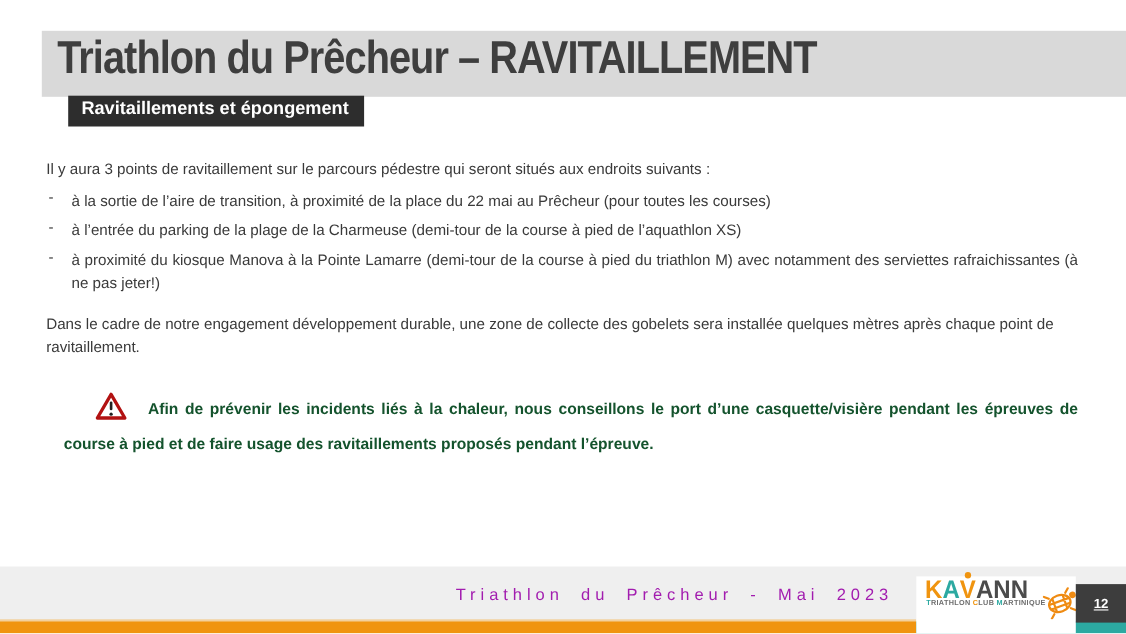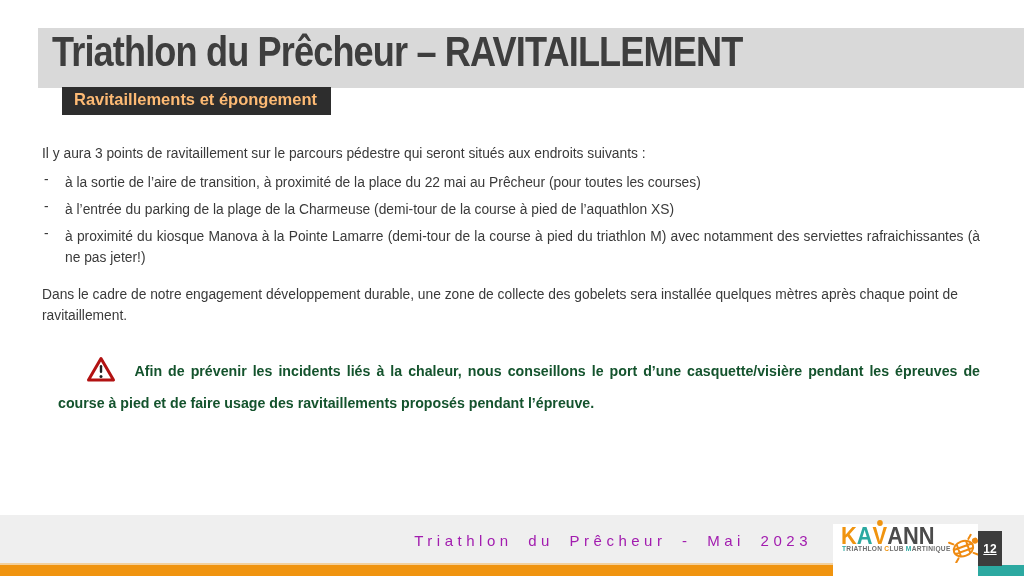--- a/index.html
+++ b/index.html
@@ -12,21 +12,21 @@
   .title-band {
     position:absolute; top:28px; left:38px; right:0; height:60px;
     background:#d9d9d9; display:flex; align-items:flex-start;
   }
   .slide-title {
     margin:0 0 0 14px; font-size:42px; font-weight:700; color:#3e3e3e;
     letter-spacing:-1px; white-space:nowrap;
     transform:scaleX(.86); transform-origin:left center;
   }
   .badge {
-    position:absolute; top:87px; left:62px; background:#2d2d2d; color:#fdba74;
+    position:absolute; top:87px; left:62px; background:#2d2d2d; color:#ffffff;
     font-size:16.5px; font-weight:700; padding:3px 14px 6px 12px; letter-spacing:0;
   }
 
   
   .content {
     position:absolute; left:42px; top:143px; width:938px;
     color:#3a3a3a; font-size:13.8px; line-height:21px;
   }
   .intro { margin:0 0 8px 0; }
   .bullets { list-style:none; margin:0; padding:0; }
@@ -63,21 +63,21 @@
   }
   .tagline {
     margin:-3px 0 0 9px; font-size:6.6px; font-weight:700; letter-spacing:.3px;
     color:#6d6d6d; white-space:nowrap;
   }
   .tg-teal { color:#2ca9a1; } .tg-orange { color:#f0940f; }
   .tg-gap { margin-left:2px; }
   .turtle { position:absolute; right:-6px; top:7px; }
 
   .page-box {
-    position:absolute; left:978px; top:531px; width:24px; height:35px; background:#3d3d3d;
+    position:absolute; left:978px; top:531px; width:46px; height:35px; background:#3d3d3d;
     color:#ffffff; font-size:12px; font-weight:700;
     display:flex; align-items:center; justify-content:center;text-decoration:underline;
   }
 </style>
 </head>
 <body>
 
 <div class="slide">
 
   <div class="title-band">

